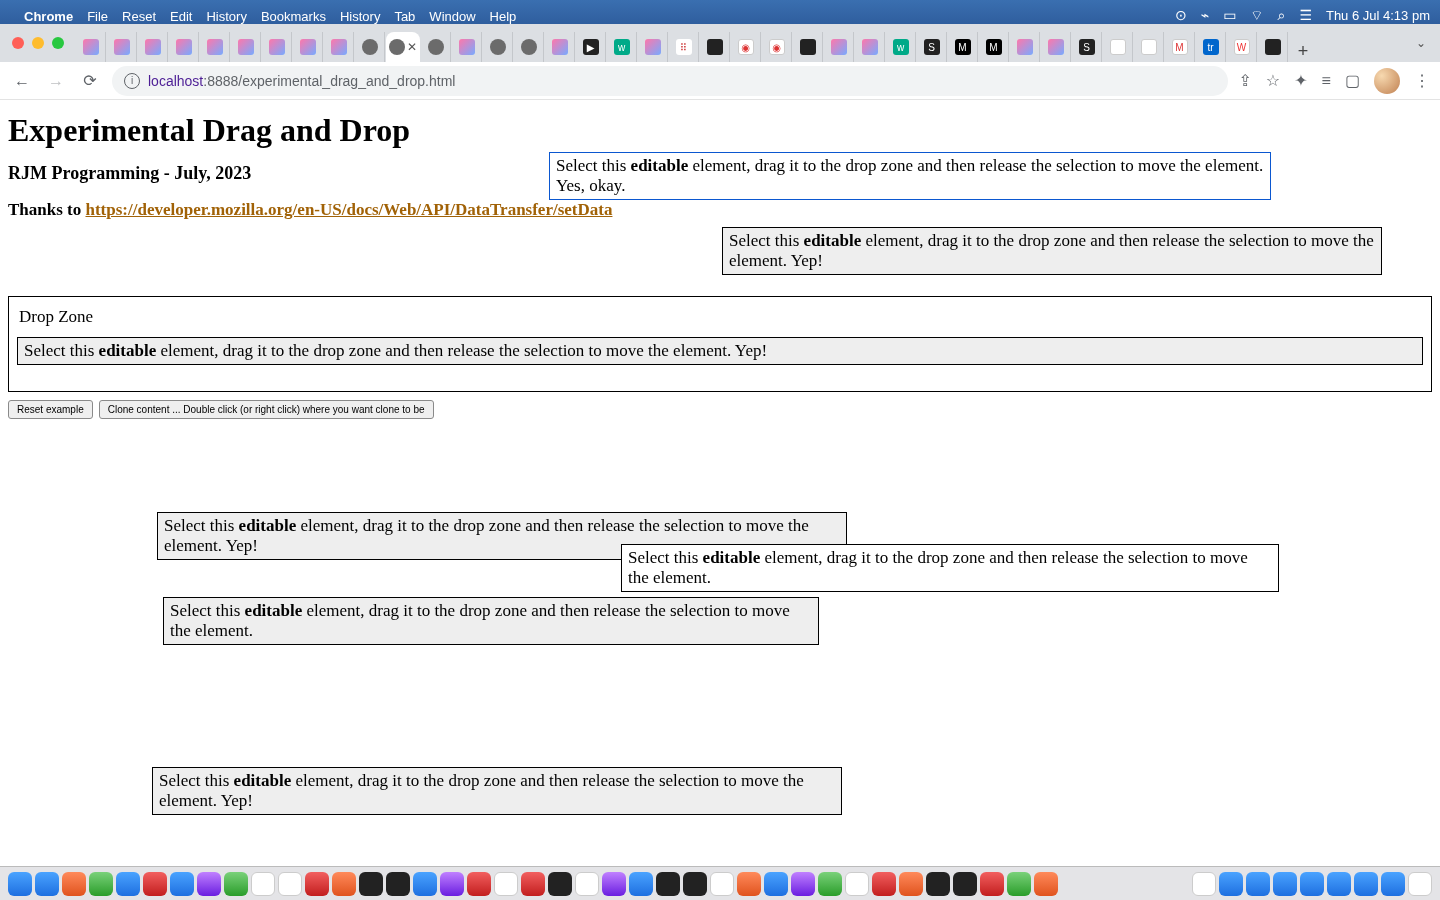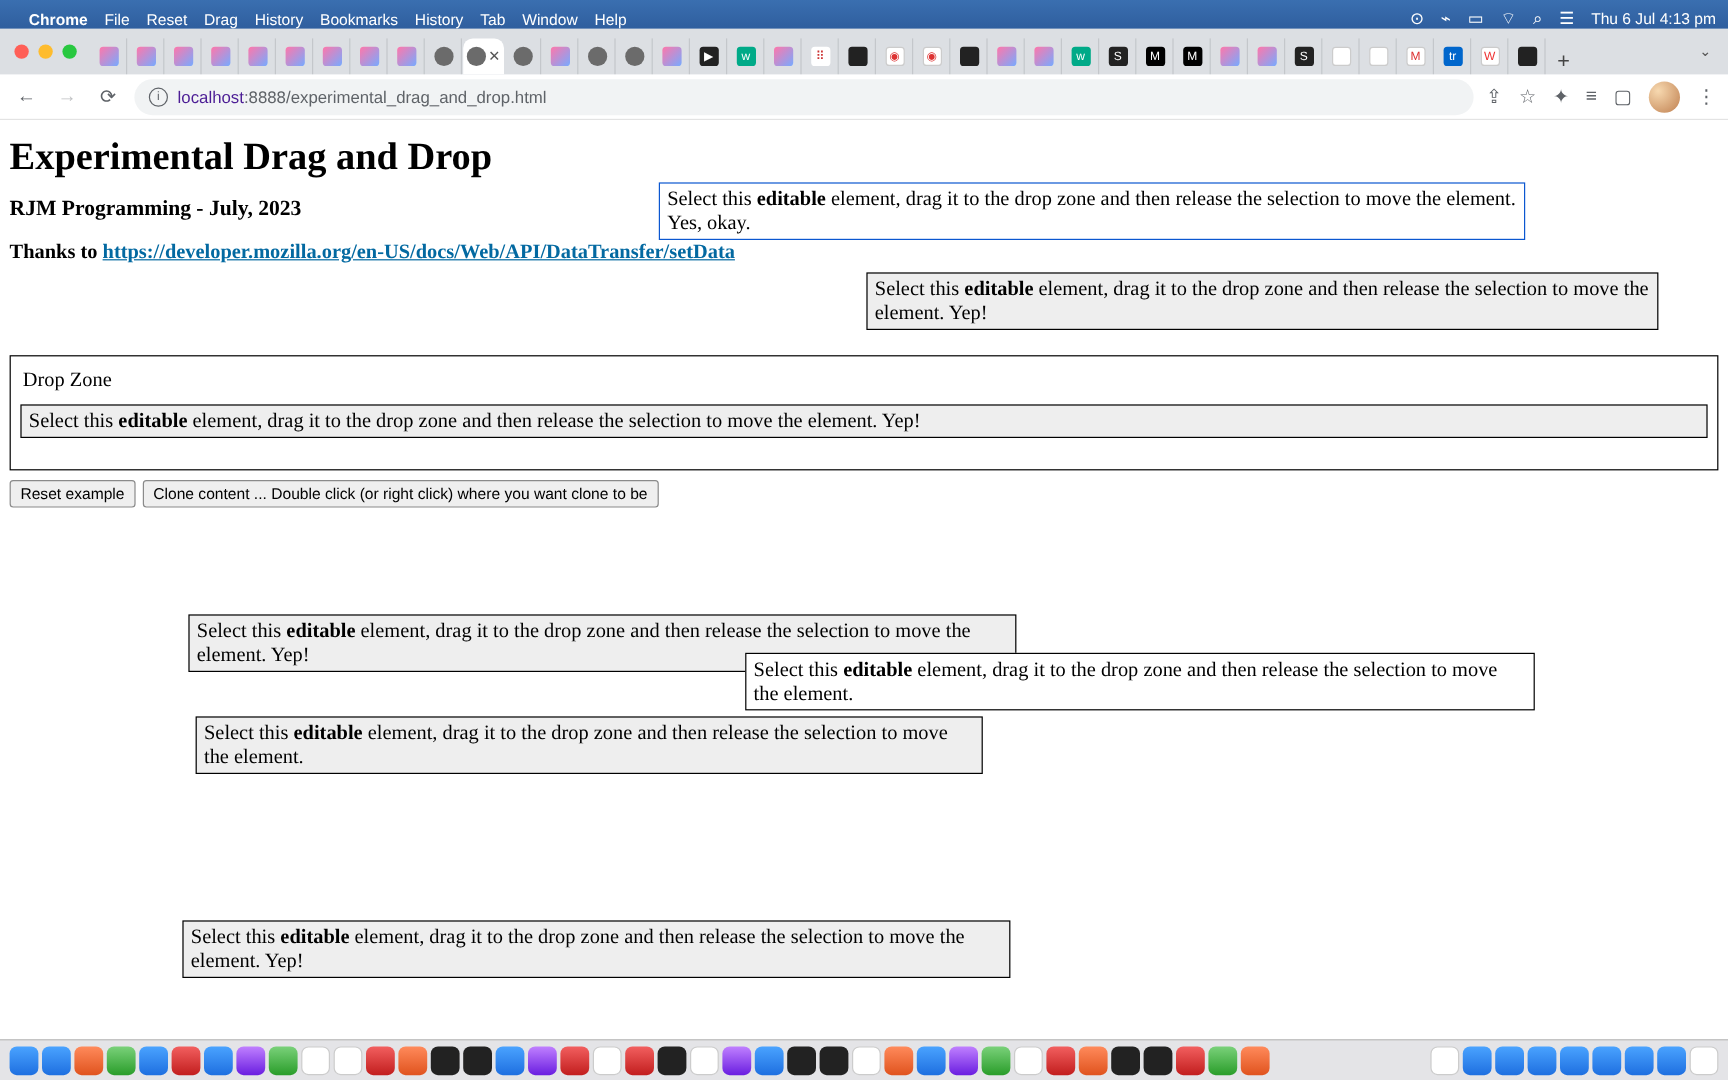--- a/index.html
+++ b/index.html
@@ -35,29 +35,29 @@
   .urlfield { flex:1; height:30px; background:#f1f3f4; border-radius:15px; display:flex; align-items:center; padding:0 12px; color:#5f6368; font-size:14px; gap:8px;}
   .urlfield .info { width:16px;height:16px;border:1.5px solid #5f6368;border-radius:50%;display:flex;align-items:center;justify-content:center;font-size:10px;}
   .urltext .host{color:#4c1d95;text-align:center;} .urltext .path{color:#5f6368;}
   .righticons { display:flex; gap:14px; align-items:center; color:#5f6368; font-size:16px;}
   .avatar { width:26px;height:26px;border-radius:50%; background:radial-gradient(circle at 30% 30%, #f7d9b0, #c08050);}  
   
   .page { padding:6px 8px 0 8px; font-family: "Times New Roman", Times, serif; color:#000; position:relative; height:calc(900px - 24px - 38px - 38px - 34px); overflow:hidden;}
   .page h1 { font-size:32px; font-weight:bold; margin:6px 0 14px 0;}
   .page h3.sub { font-size:18px; font-weight:bold; margin:6px 0 16px 0;}
   .page h3.thanks { font-size:17px; font-weight:bold; margin:4px 0 10px 0;}
-  .page a { color:#0369a1; text-decoration:underline;}
+  .page a { color:#a16207; text-decoration:underline;}
   .editable { border:1px solid #000; background:#eee; padding:3px 6px; font-size:17px; position:absolute; white-space:normal;}
   .editable.white { background:#fff;}
   .editable.blueframe{ border:1px solid #0b57d0; background:#fff;}
   .dropzone { border:1px solid #000; margin-top:60px; padding:8px 8px 26px 8px;}
   .dropzone .dz-label { font-size:17px; margin:2px 0 10px 2px;}
   .dropzone .inner { border:1px solid #000; background:#eee; padding:3px 6px; font-size:17px;}
   .btnrow { margin-top:8px; display:flex; gap:6px;}
-  .btnrow button { font-family:-apple-system, Arial, sans-serif; font-size:13px; background:#efefef; border:1px solid #8a8a8a; border-radius:3px; padding:3px 8px;}
+  .btnrow button { font-family:-apple-system, Arial, sans-serif; font-size:10px; background:#efefef; border:1px solid #8a8a8a; border-radius:3px; padding:3px 8px;}
   
   .dock { position:absolute; left:0; right:0; bottom:0; height:34px; background:rgba(210,210,215,0.6); border-top:1px solid #bbb; display:flex; align-items:center; padding:0 8px; gap:3px; overflow:hidden;}
   .dockicon { width:24px; height:24px; border-radius:6px; background:#888; flex:0 0 auto;}
   .dockicon.c1{background:linear-gradient(#4aa3ff,#1e6fe0);} 
   .dockicon.c2{background:linear-gradient(#7ad17a,#2a9d2a);} 
   .dockicon.c3{background:linear-gradient(#ff8a5b,#e0531e);} 
   .dockicon.c4{background:linear-gradient(#f25f5f,#c21e1e);} 
   .dockicon.c5{background:linear-gradient(#c080ff,#6a1ee0);} 
   .dockicon.c6{background:#222;} 
   .dockicon.c7{background:#fff;border:1px solid #ccc;}
@@ -66,21 +66,21 @@
 </style>
 </head>
 <body>
 
 <div class="menubar">
   <div class="left">
     <span></span>
     <span class="bold">Chrome</span>
     <span>File</span>
     <span>Reset</span>
-    <span>Drag</span>
+    <span>Edit</span>
     <span>History</span>
     <span>Bookmarks</span>
     <span>History</span>
     <span>Tab</span>
     <span>Window</span>
     <span>Help</span>
   </div>
   <div class="right">
     <span class="ico">⊙</span>
     <span class="ico">⌁</span>

